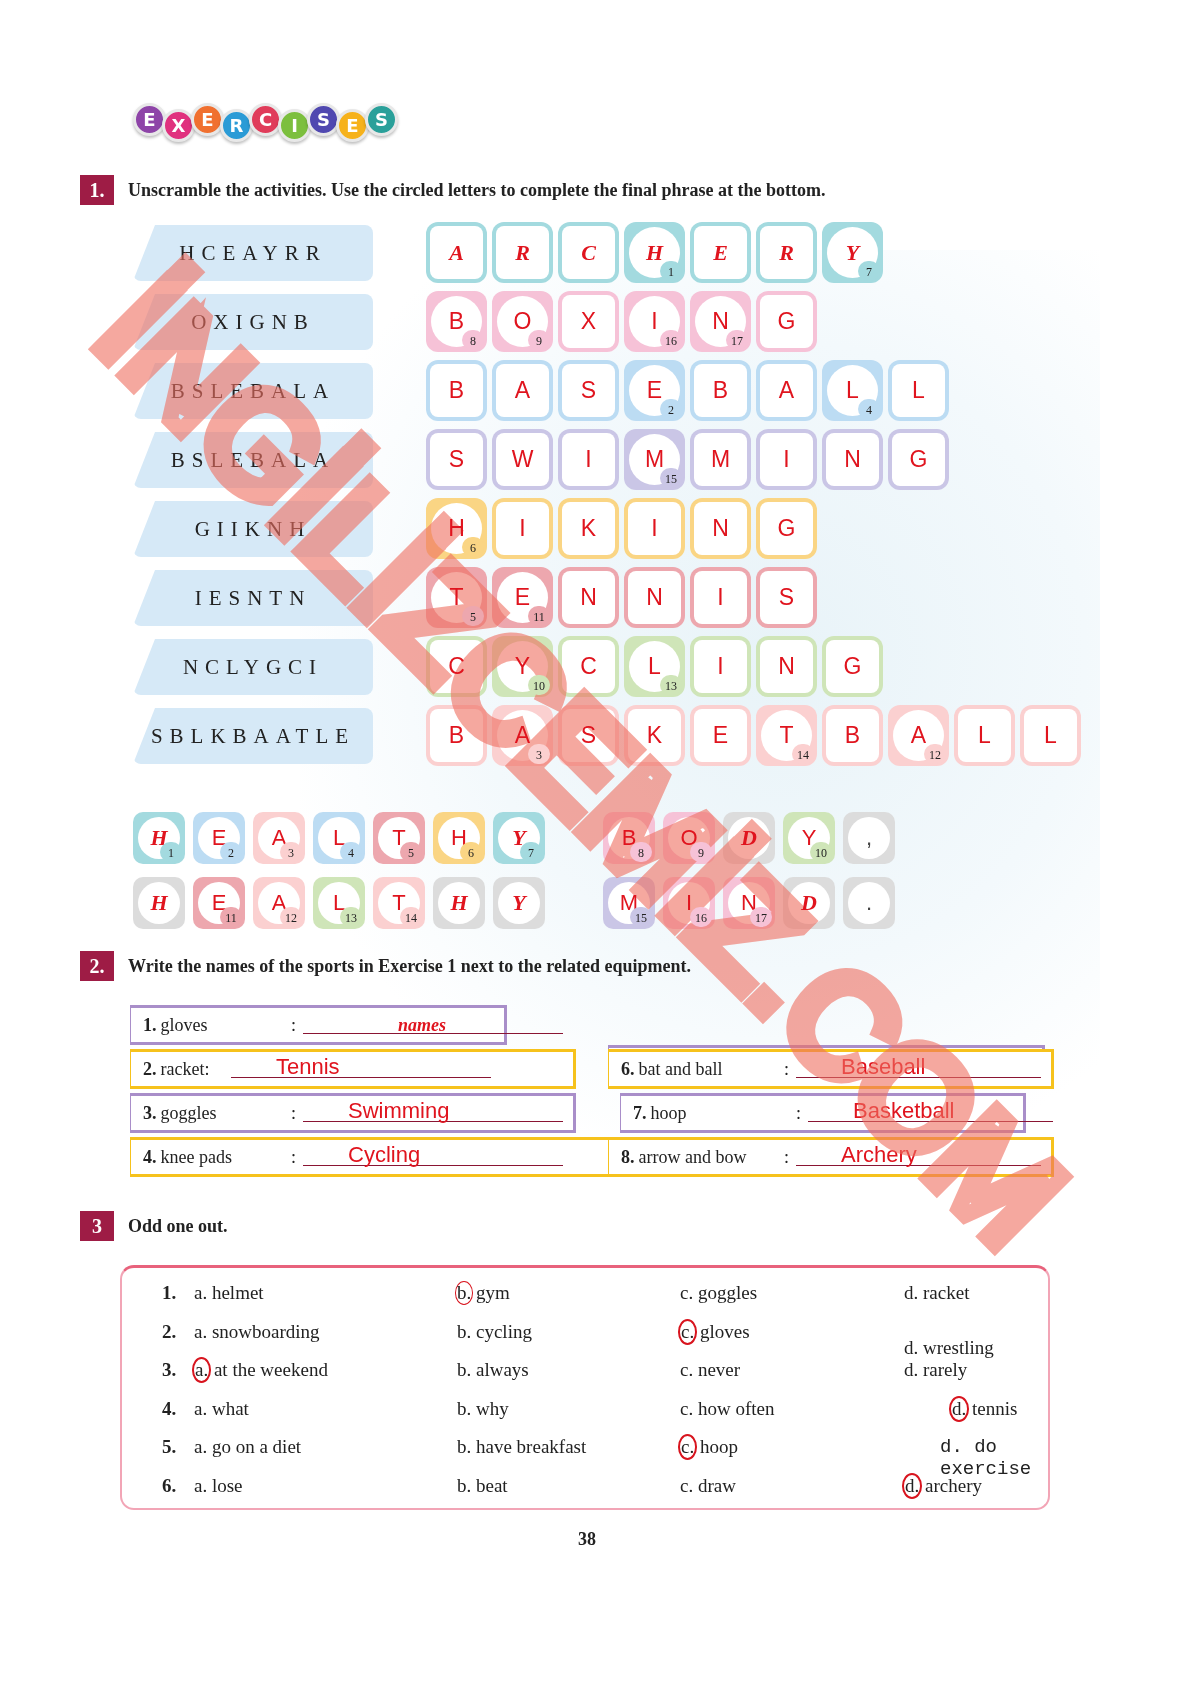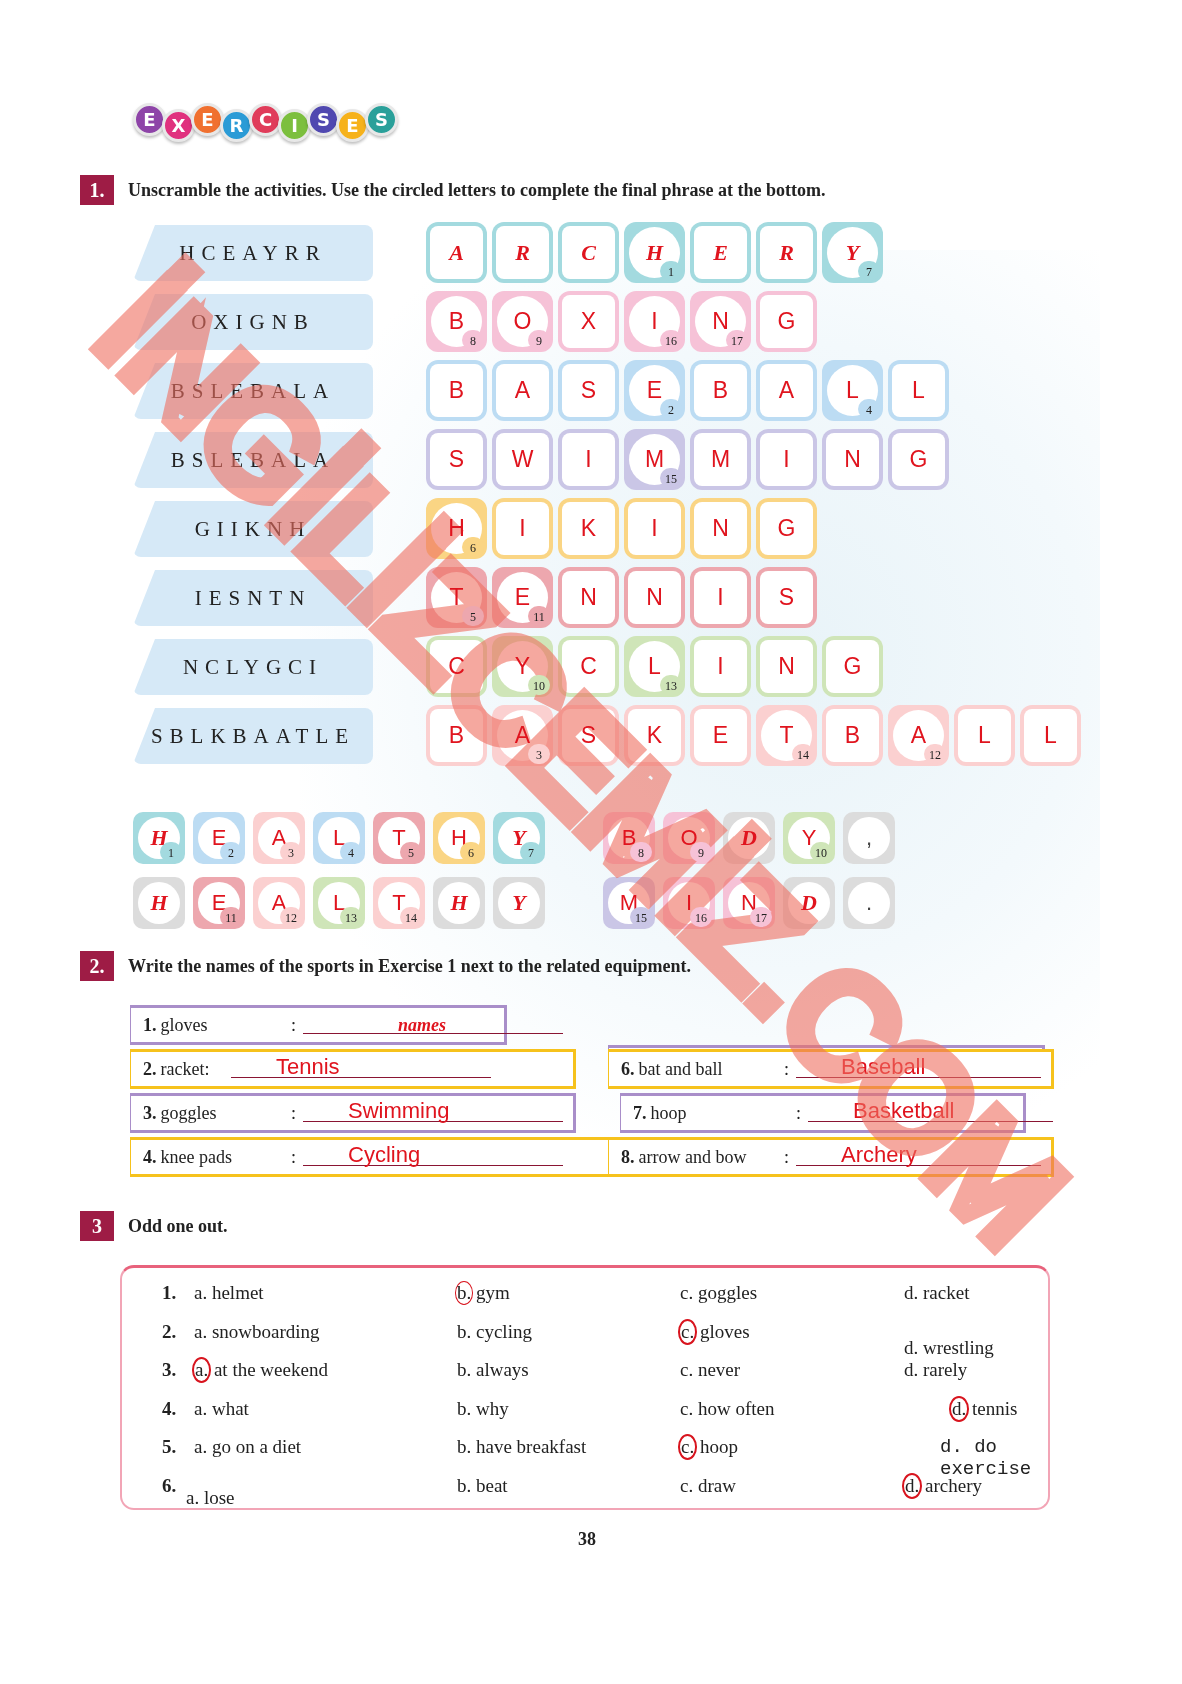--- a/index.html
+++ b/index.html
@@ -567,21 +567,21 @@
     </div>
     <div class="odd-row" style="top: 168px;">
       <span class="n">5.</span>
       <span class="opt" style="left: 72px;"><span>a.</span> go on a diet</span>
       <span class="opt" style="left: 335px;"><span>b.</span> have breakfast</span>
       <span class="opt" style="left: 558px;"><span class="circle">c.</span> hoop</span>
       <span class="opt" style="left: 818px; font-family: Liberation Mono, monospace;"><span>d.</span> do exercise</span>
     </div>
     <div class="odd-row" style="top: 206.5px;">
       <span class="n">6.</span>
-      <span class="opt" style="left: 64px; margin-top: 12px;"><span>a.</span> lose</span>
+      <span class="opt" style="left: 72px;"><span>a.</span> lose</span>
       <span class="opt" style="left: 335px;"><span>b.</span> beat</span>
       <span class="opt" style="left: 558px;"><span>c.</span> draw</span>
       <span class="opt" style="left: 782px;"><span class="circle">d.</span> archery</span>
     </div>
   </div>
 
 <div class="page-num">38</div>
 
 <svg class="wm" viewBox="0 0 1100 1100">
   <text x="0" y="0" transform="translate(30,140) rotate(45)">İNGİLİZCEMİZ.COM</text>

